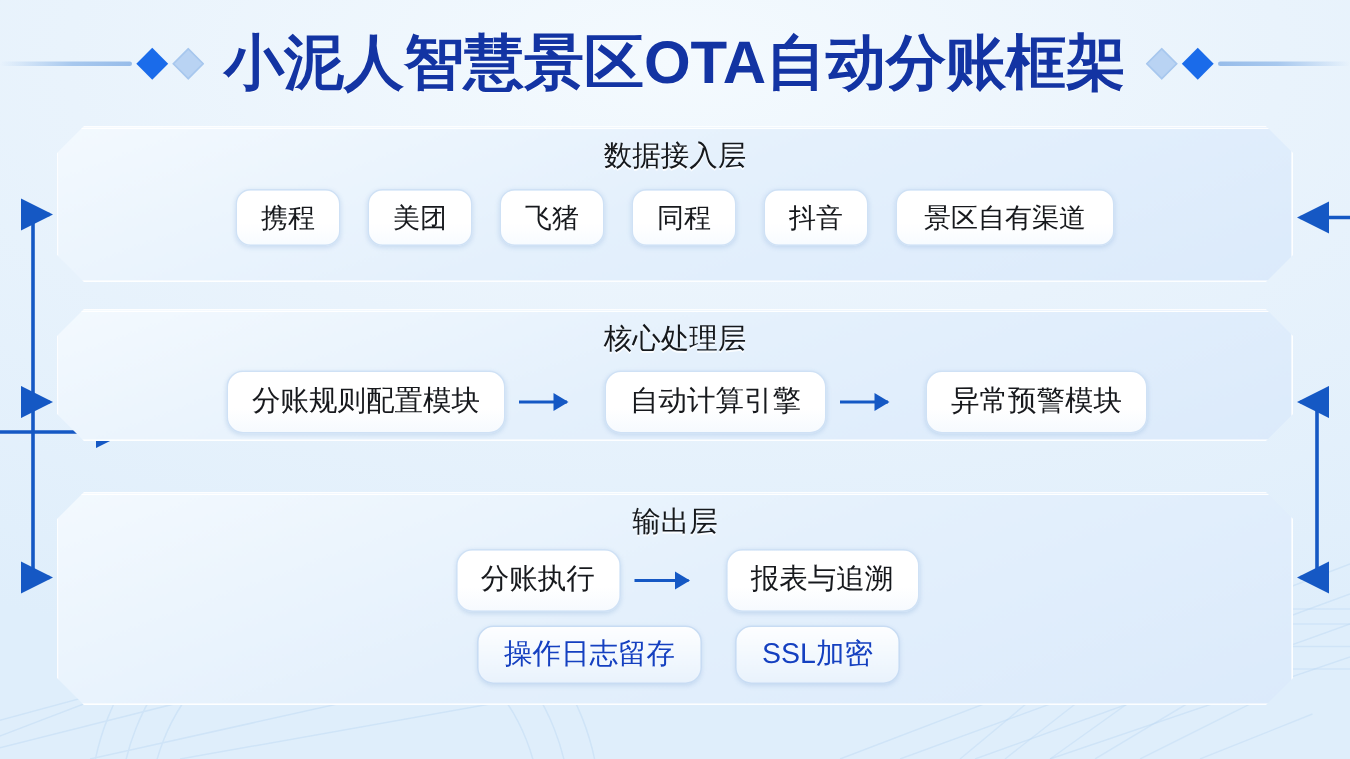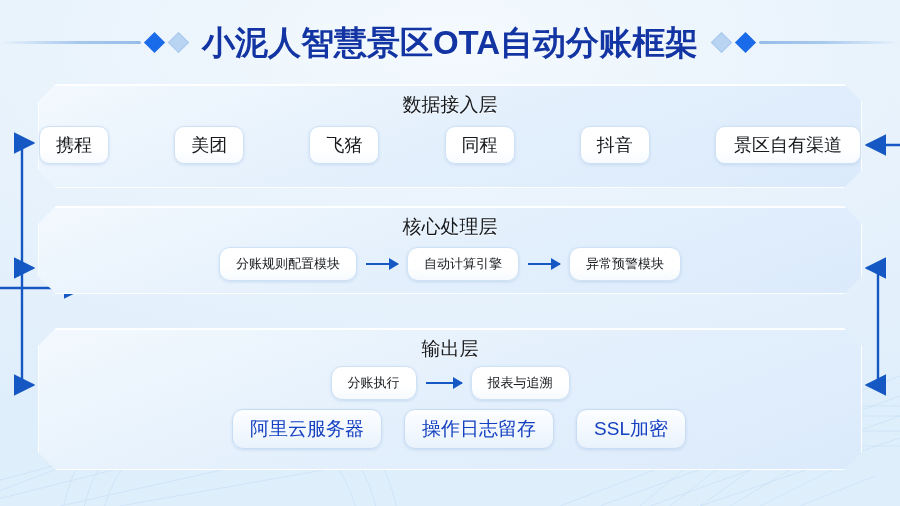--- a/index.html
+++ b/index.html
@@ -60,21 +60,21 @@
     transform: rotate(45deg);
     flex: 0 0 auto;
   }
   .dia.solid { background: #1a6bea; }
   .dia.light { background: #b9d3f3; border: 1px solid #a7c7ee; }
   .dia-group { display: flex; align-items: center; gap: 9px; flex: 0 0 auto; }
   .dia-group.left  { margin-right: 16px; margin-left: 6px; }
   .dia-group.right { margin-left: 16px; margin-right: 6px; }
 
   .main-title {
-    font-size: 33px;
+    font-size: 40px;
     font-weight: bold;
     color: #1334a3;
     letter-spacing: 0px;
     white-space: nowrap;
     flex: 0 0 auto;
     line-height: 1;
     text-shadow: 0 1px 0 rgba(255,255,255,.6);
   }
 
   
@@ -105,21 +105,21 @@
     color: #15181c;
     line-height: 1.1;
     margin-bottom: 2px;
     text-shadow: 0 1px 0 rgba(255,255,255,.85);
   }
 
   
   .chip-row {
     display: flex;
     align-items: center;
-    justify-content: space-between;
+    justify-content: center;
     gap: 18px;
     margin-top: 10px;
   }
   .chip {
     background: linear-gradient(to bottom, #ffffff 0%, #ffffff 62%, #f7fbff 100%);
     border: 1px solid #cfe1f5;
     border-radius: 10px;
     padding: 7px 16px;
     font-size: 18px;
     color: #17191d;
@@ -134,26 +134,27 @@
     display: flex;
     align-items: center;
     justify-content: center;
     margin-top: 9px;
     gap: 0;
   }
   .flow-box {
     background: linear-gradient(to bottom, #ffffff 0%, #ffffff 60%, #f6fafe 100%);
     border: 1px solid #cfe1f5;
     border-radius: 11px;
-    font-size: 13px;
+    font-size: 19px;
     color: #17191d;
     white-space: nowrap;
     line-height: 1.25;
     padding: 8px 16px;
     box-shadow: 0 1px 3px rgba(120,160,210,.28);
+    margin-left: 16px;
   }
   .arrow-h {
     flex: 0 0 auto;
     position: relative;
     height: 2px;
     background: #1558c4;
     margin: 0 9px;
   }
   .arrow-h::after {
     content: "";
@@ -297,19 +298,18 @@
   </div>
 
   <div class="panel" id="panel-output">
     <div class="panel-title">输出层</div>
     <div class="out-top">
       <div class="flow-box">分账执行</div>
       <div class="arrow-h w36"></div>
       <div class="flow-box">报表与追溯</div>
     </div>
     <div class="out-bottom">
-      <div class="chip-blue">阿里云服务器</div>
       <div class="chip-blue">操作日志留存</div>
       <div class="chip-blue">SSL加密</div>
     </div>
   </div>
 
 </div>
 
 </body></html>

